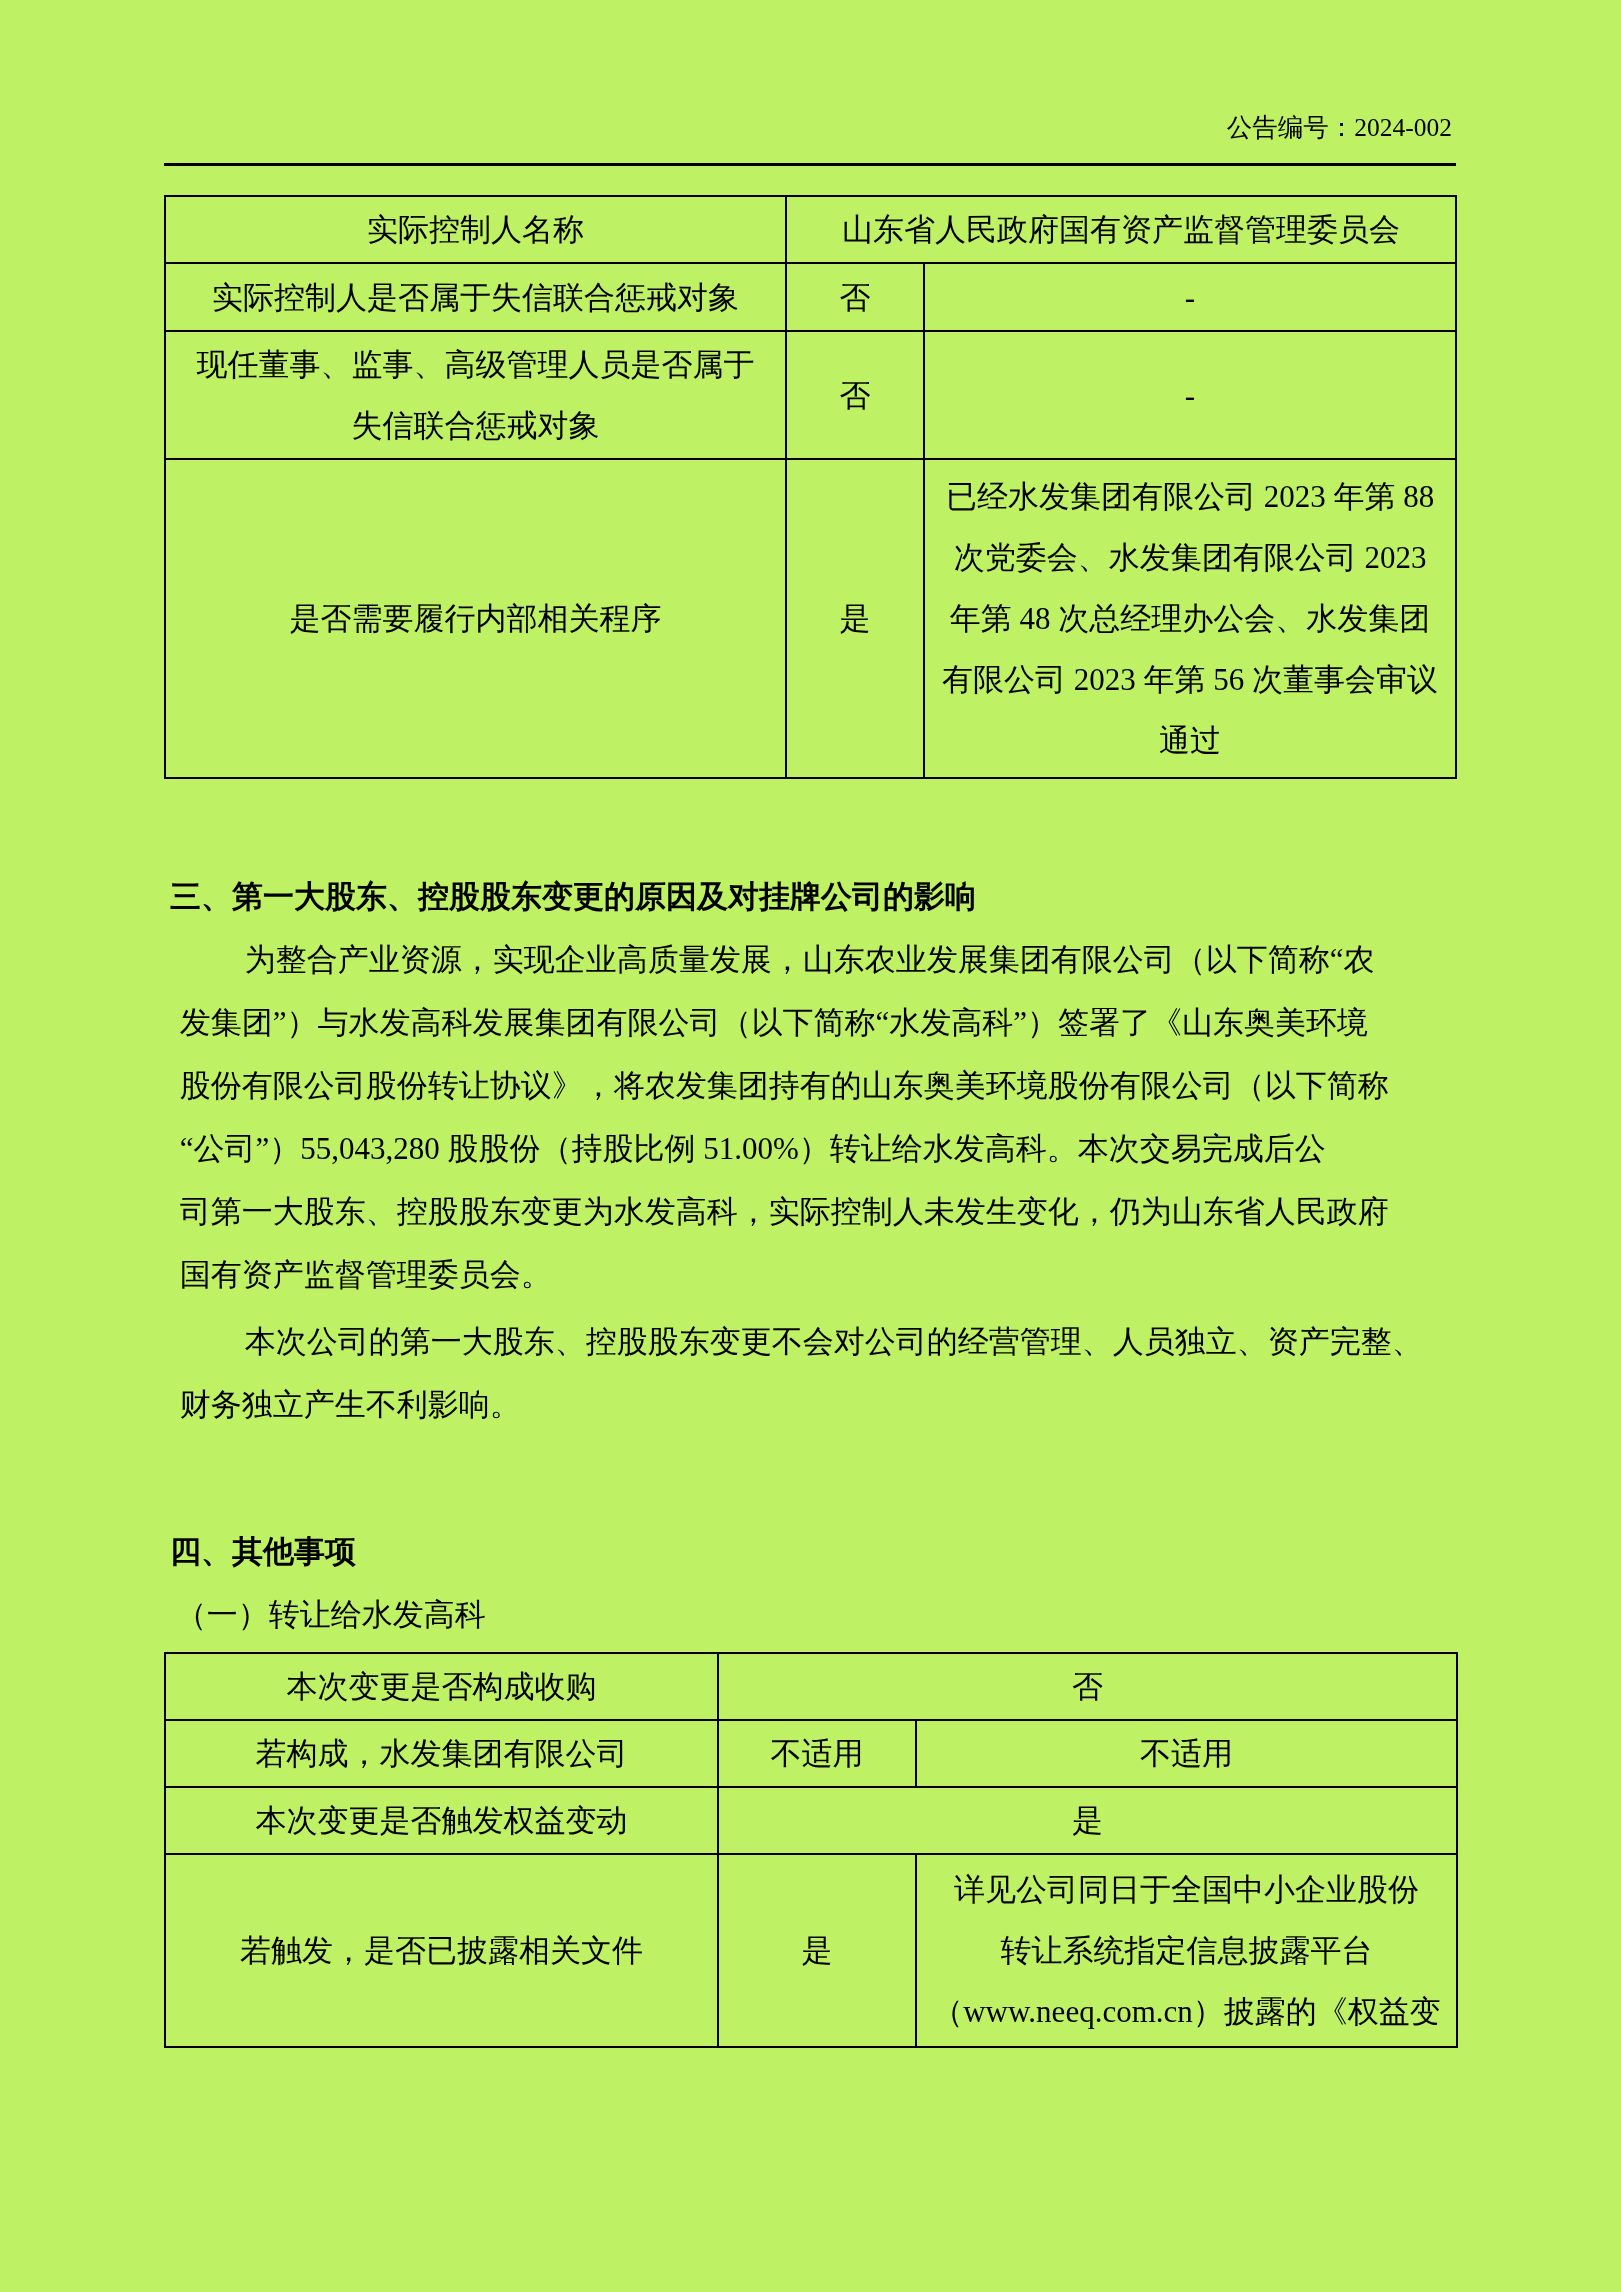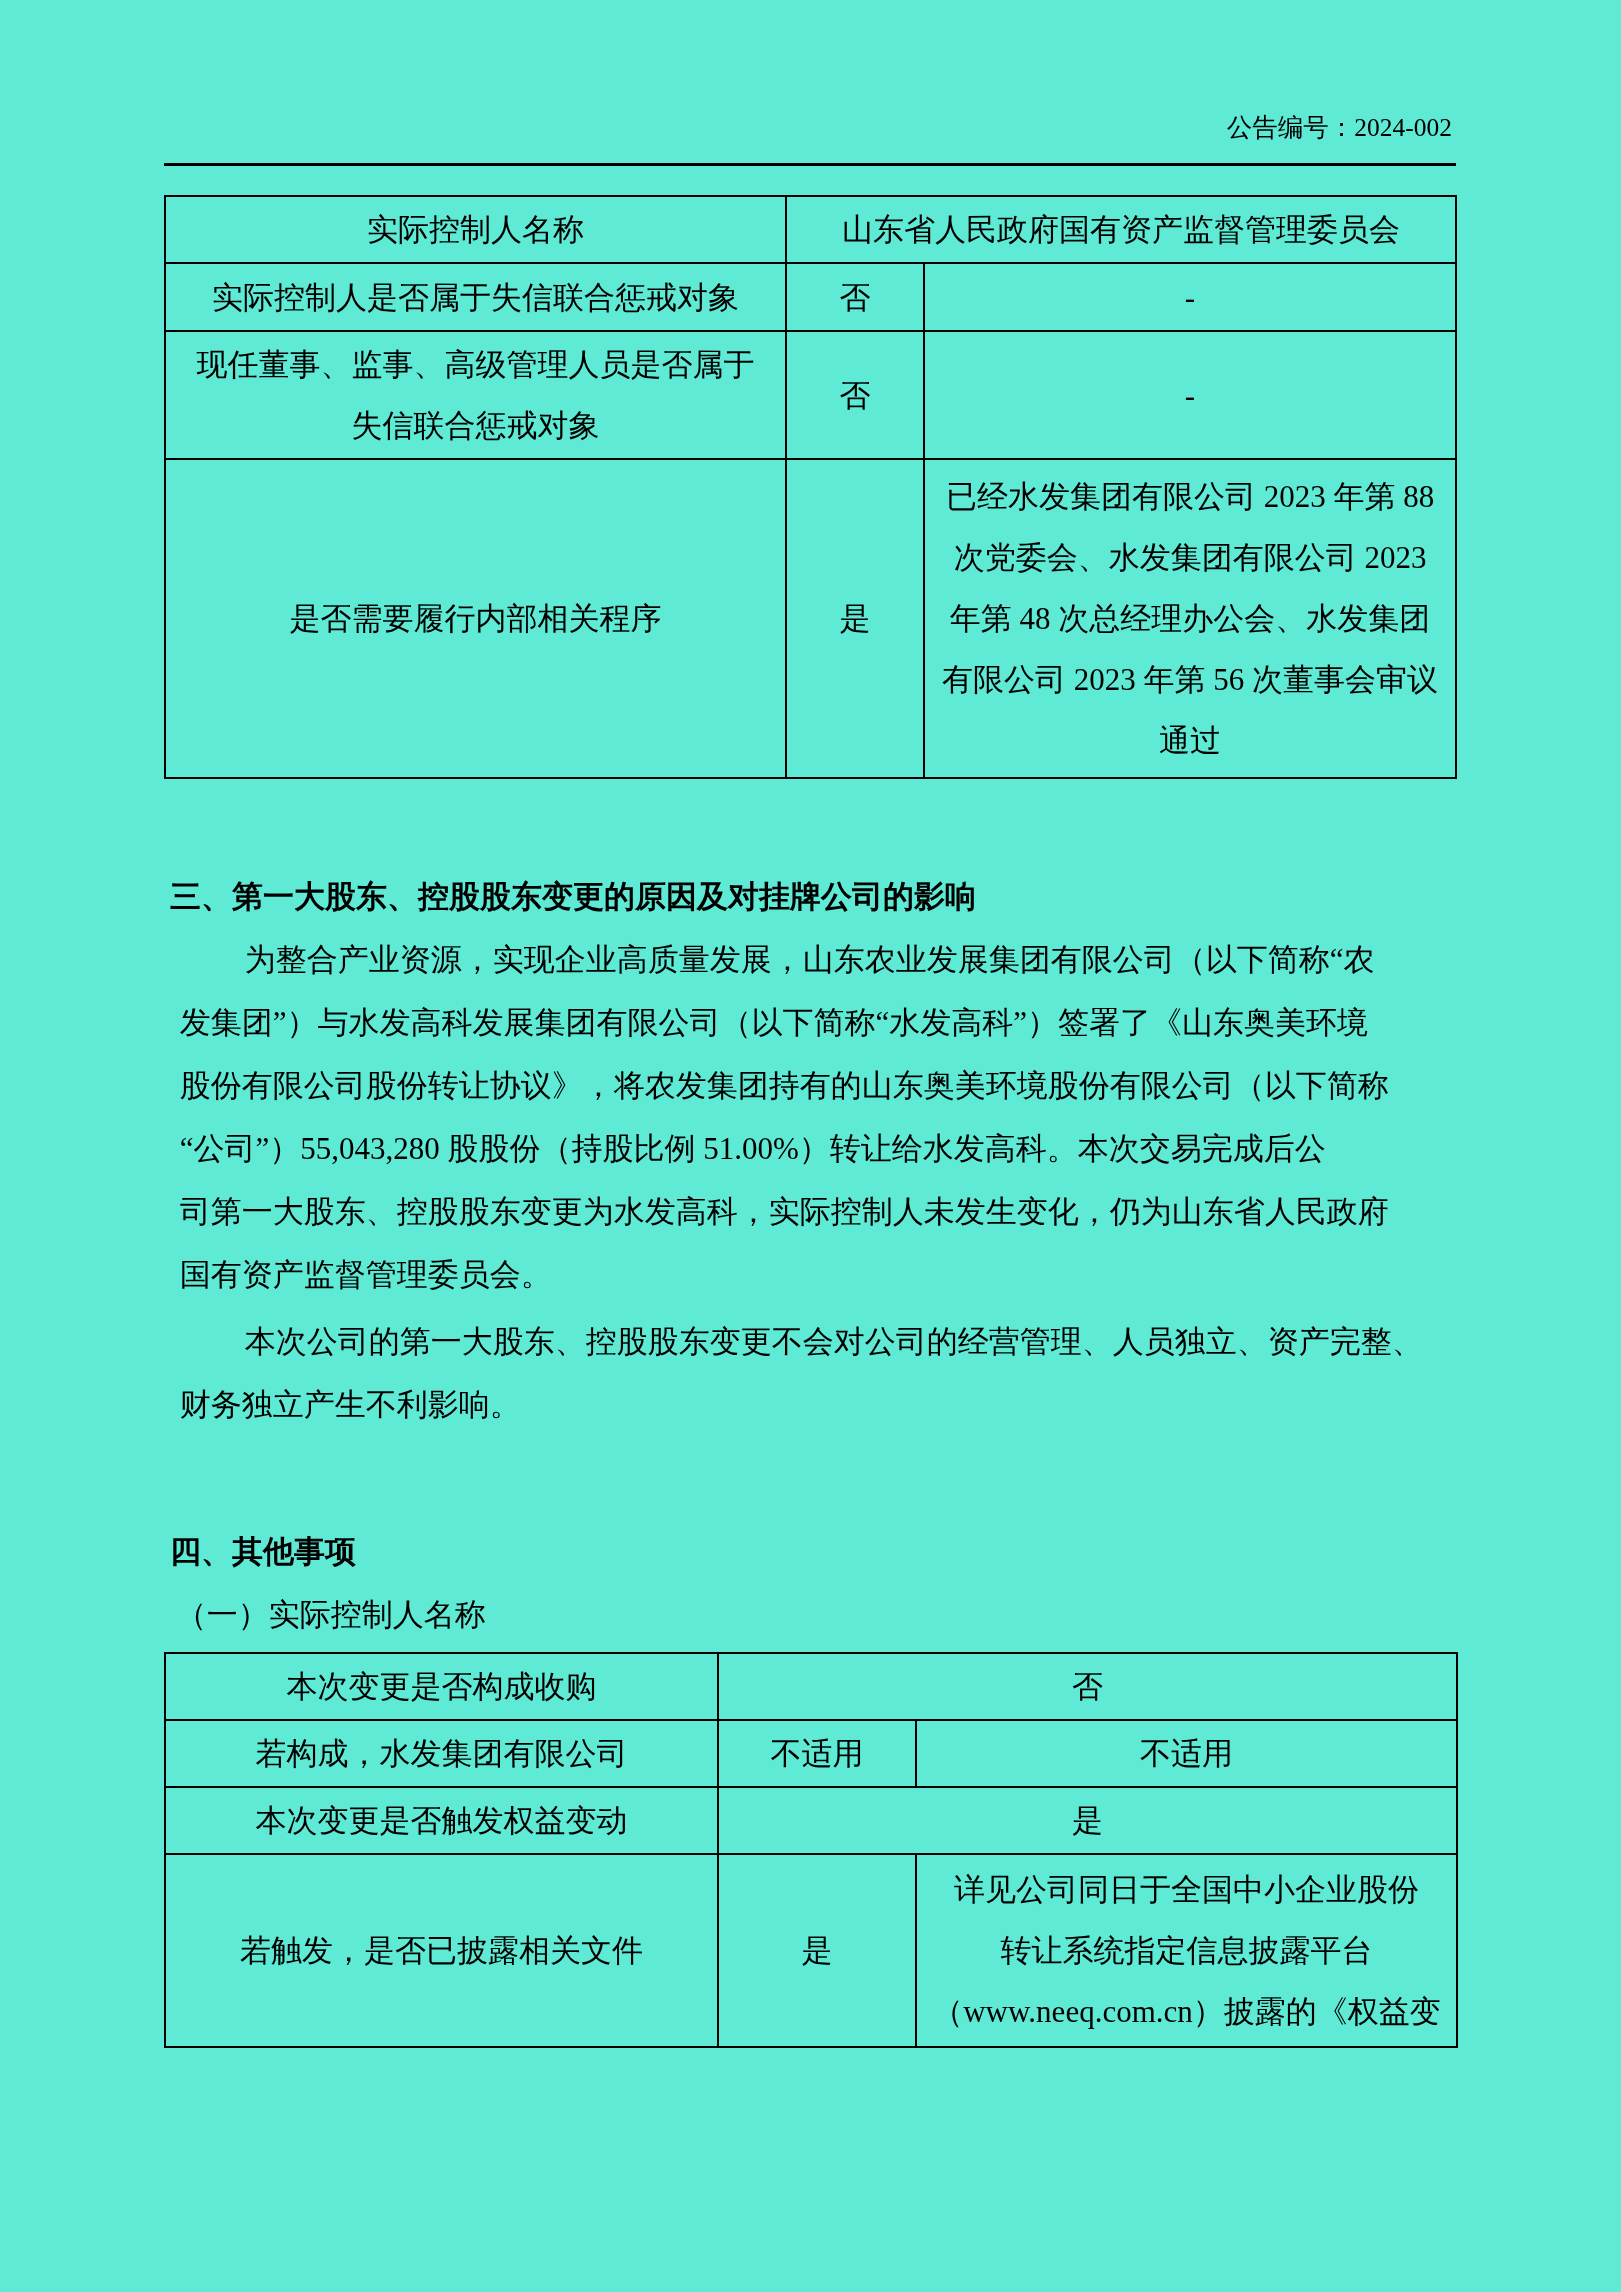--- a/index.html
+++ b/index.html
@@ -2,21 +2,21 @@
 <html><head>
 <meta charset="utf-8">
 <style>
   * { margin: 0; padding: 0; box-sizing: border-box; }
   html, body { background: #e8e8e8; }
   .page {
     position: relative;
     width: 1621px;
     height: 2293px;
     margin: 0 auto;
-    background: #5eead4;
+    background: #bef264;
     font-family: "Liberation Serif", "DejaVu Serif", serif;
     color: #000000;
     overflow: hidden;
   }
   .content {
     position: absolute;
     left: 164px;
     top: 0;
     width: 1292px;
   }
@@ -133,21 +133,21 @@
 股份有限公司股份转让协议》，将农发集团持有的山东奥美环境股份有限公司（以下简称
 “公司”）55,043,280 股股份（持股比例 51.00%）转让给水发高科。本次交易完成后公
 司第一大股东、控股股东变更为水发高科，实际控制人未发生变化，仍为山东省人民政府
 国有资产监督管理委员会。</div>
 
     <div class="para para2">本次公司的第一大股东、控股股东变更不会对公司的经营管理、人员独立、资产完整、
 财务独立产生不利影响。</div>
 
     <div class="sec-heading s4-heading">四、其他事项</div>
 
-    <div class="sub-heading">（一）实际控制人名称</div>
+    <div class="sub-heading">（一）转让给水发高科</div>
 
     <table class="t2">
       <colgroup>
         <col style="width:553px">
         <col style="width:198px">
         <col style="width:541px">
       </colgroup>
       <tbody>
         <tr class="r1">
           <td>本次变更是否构成收购</td>

